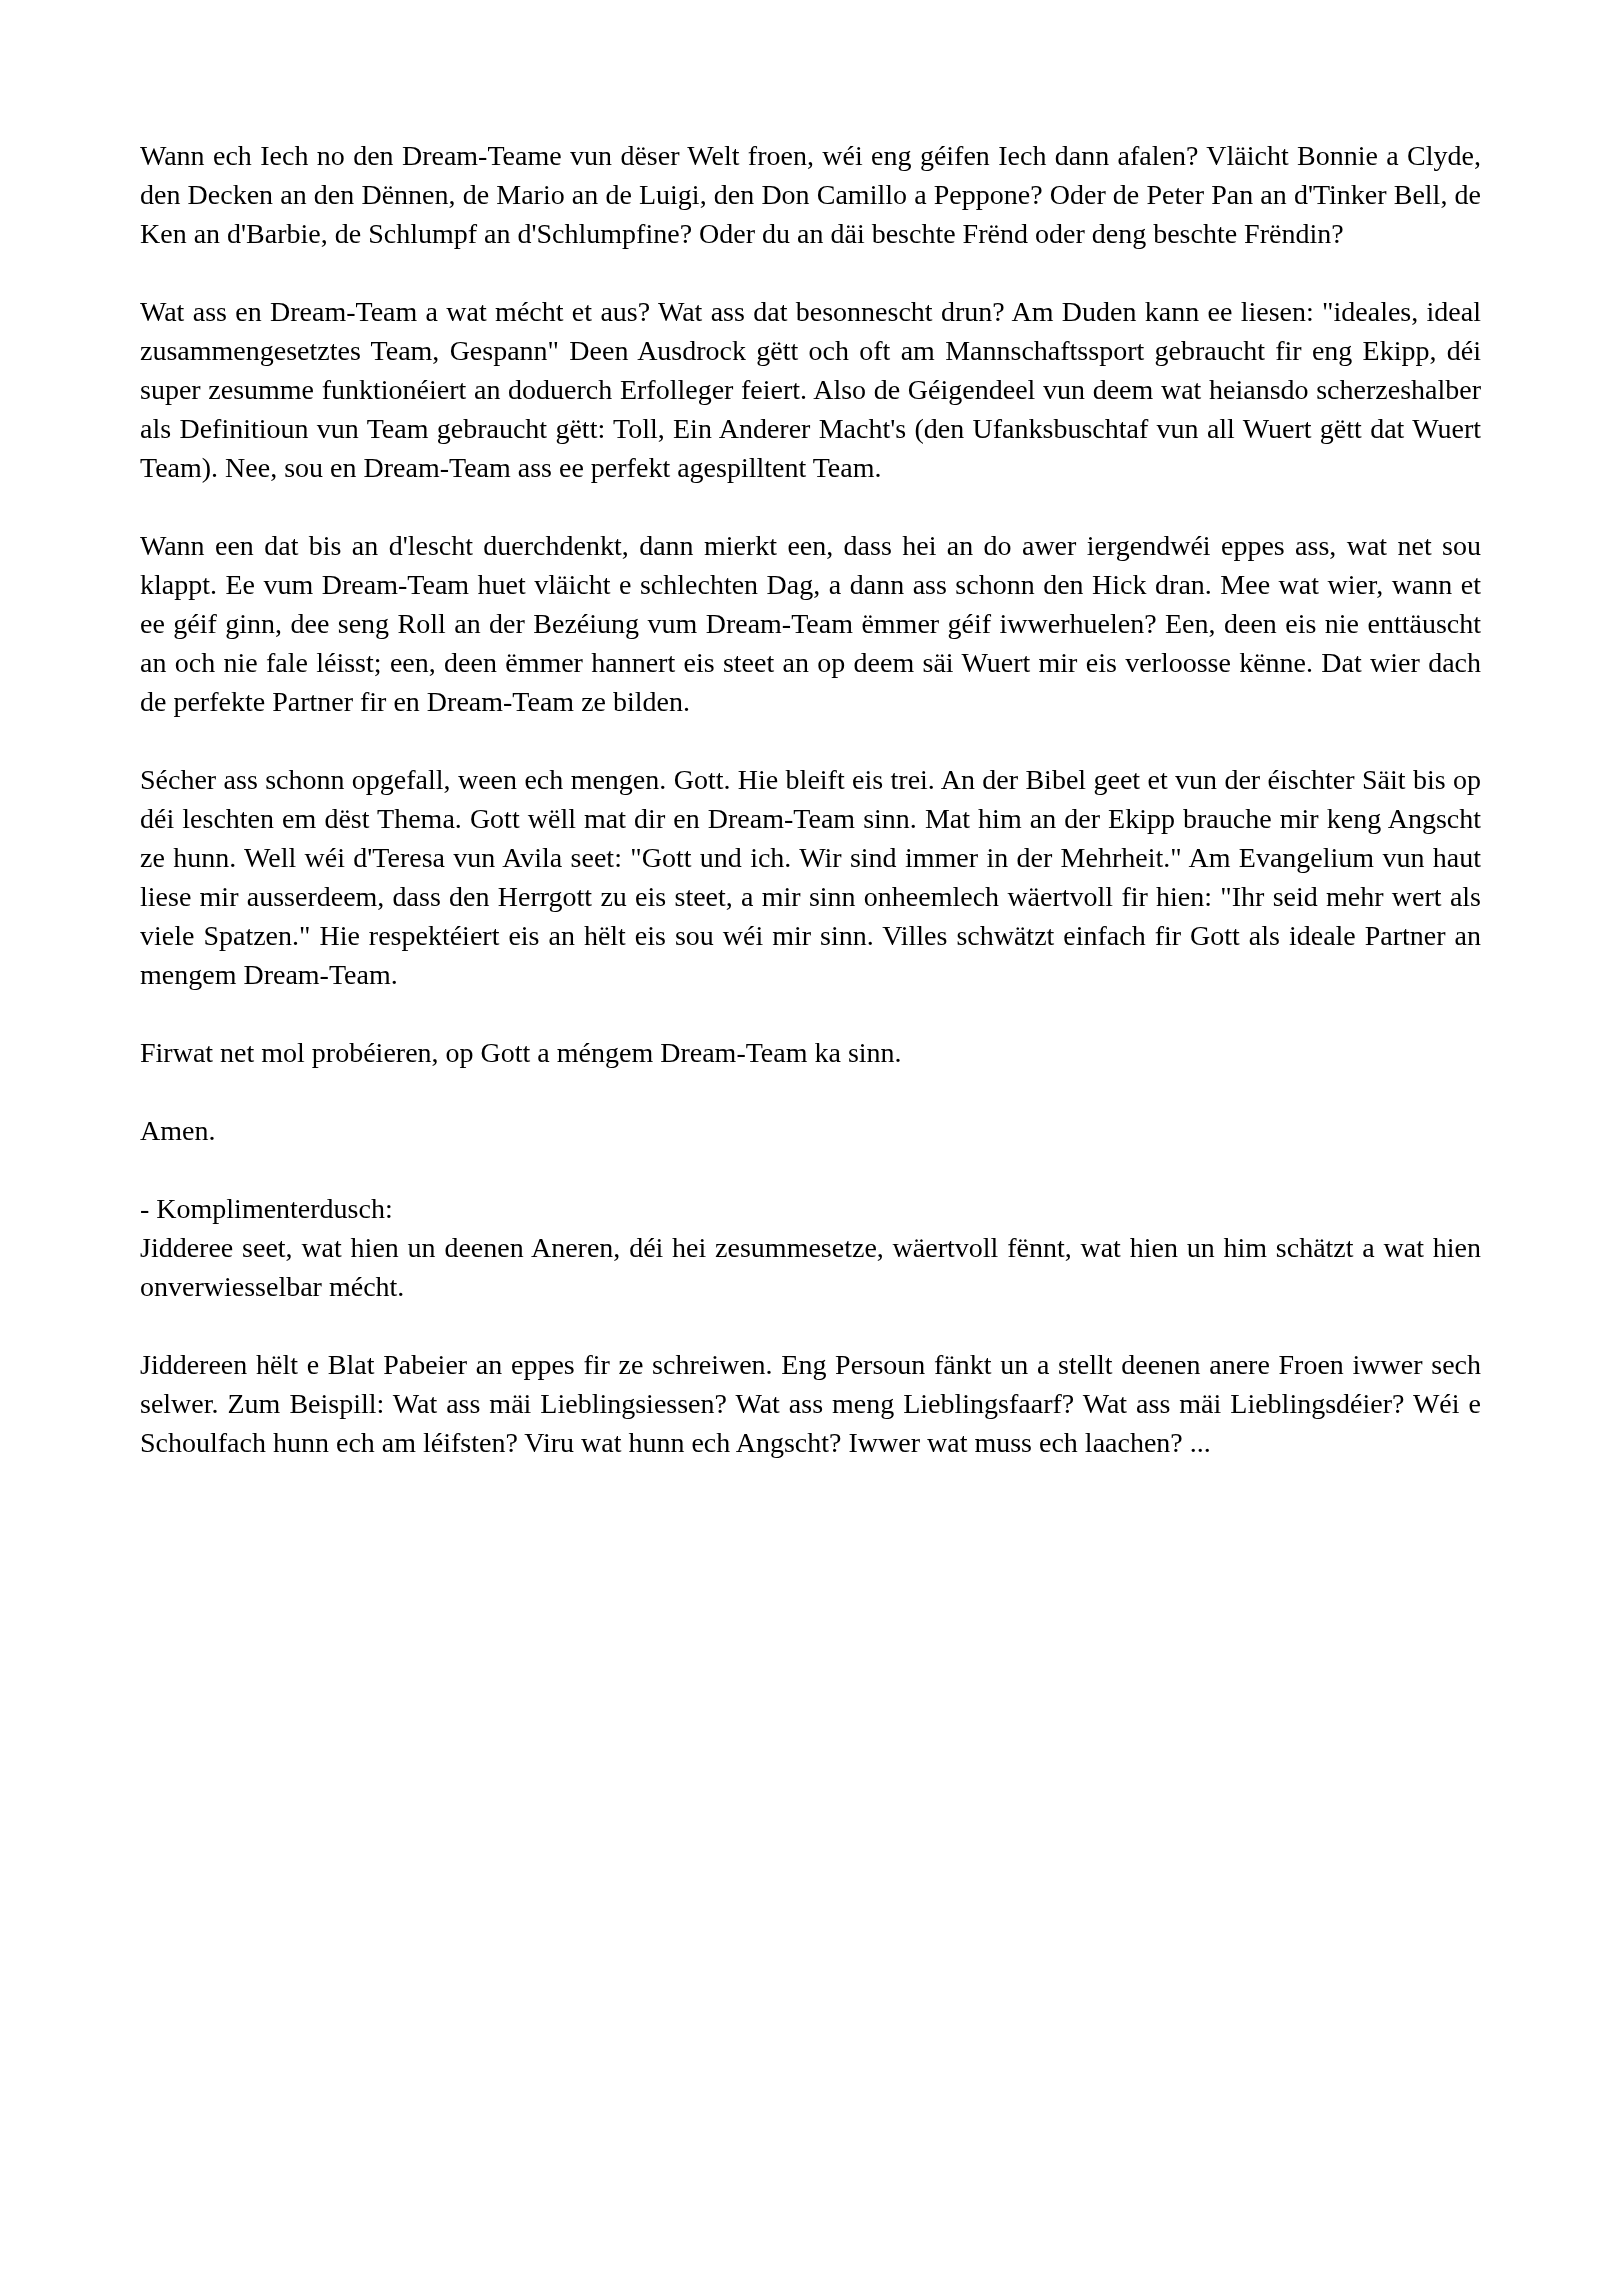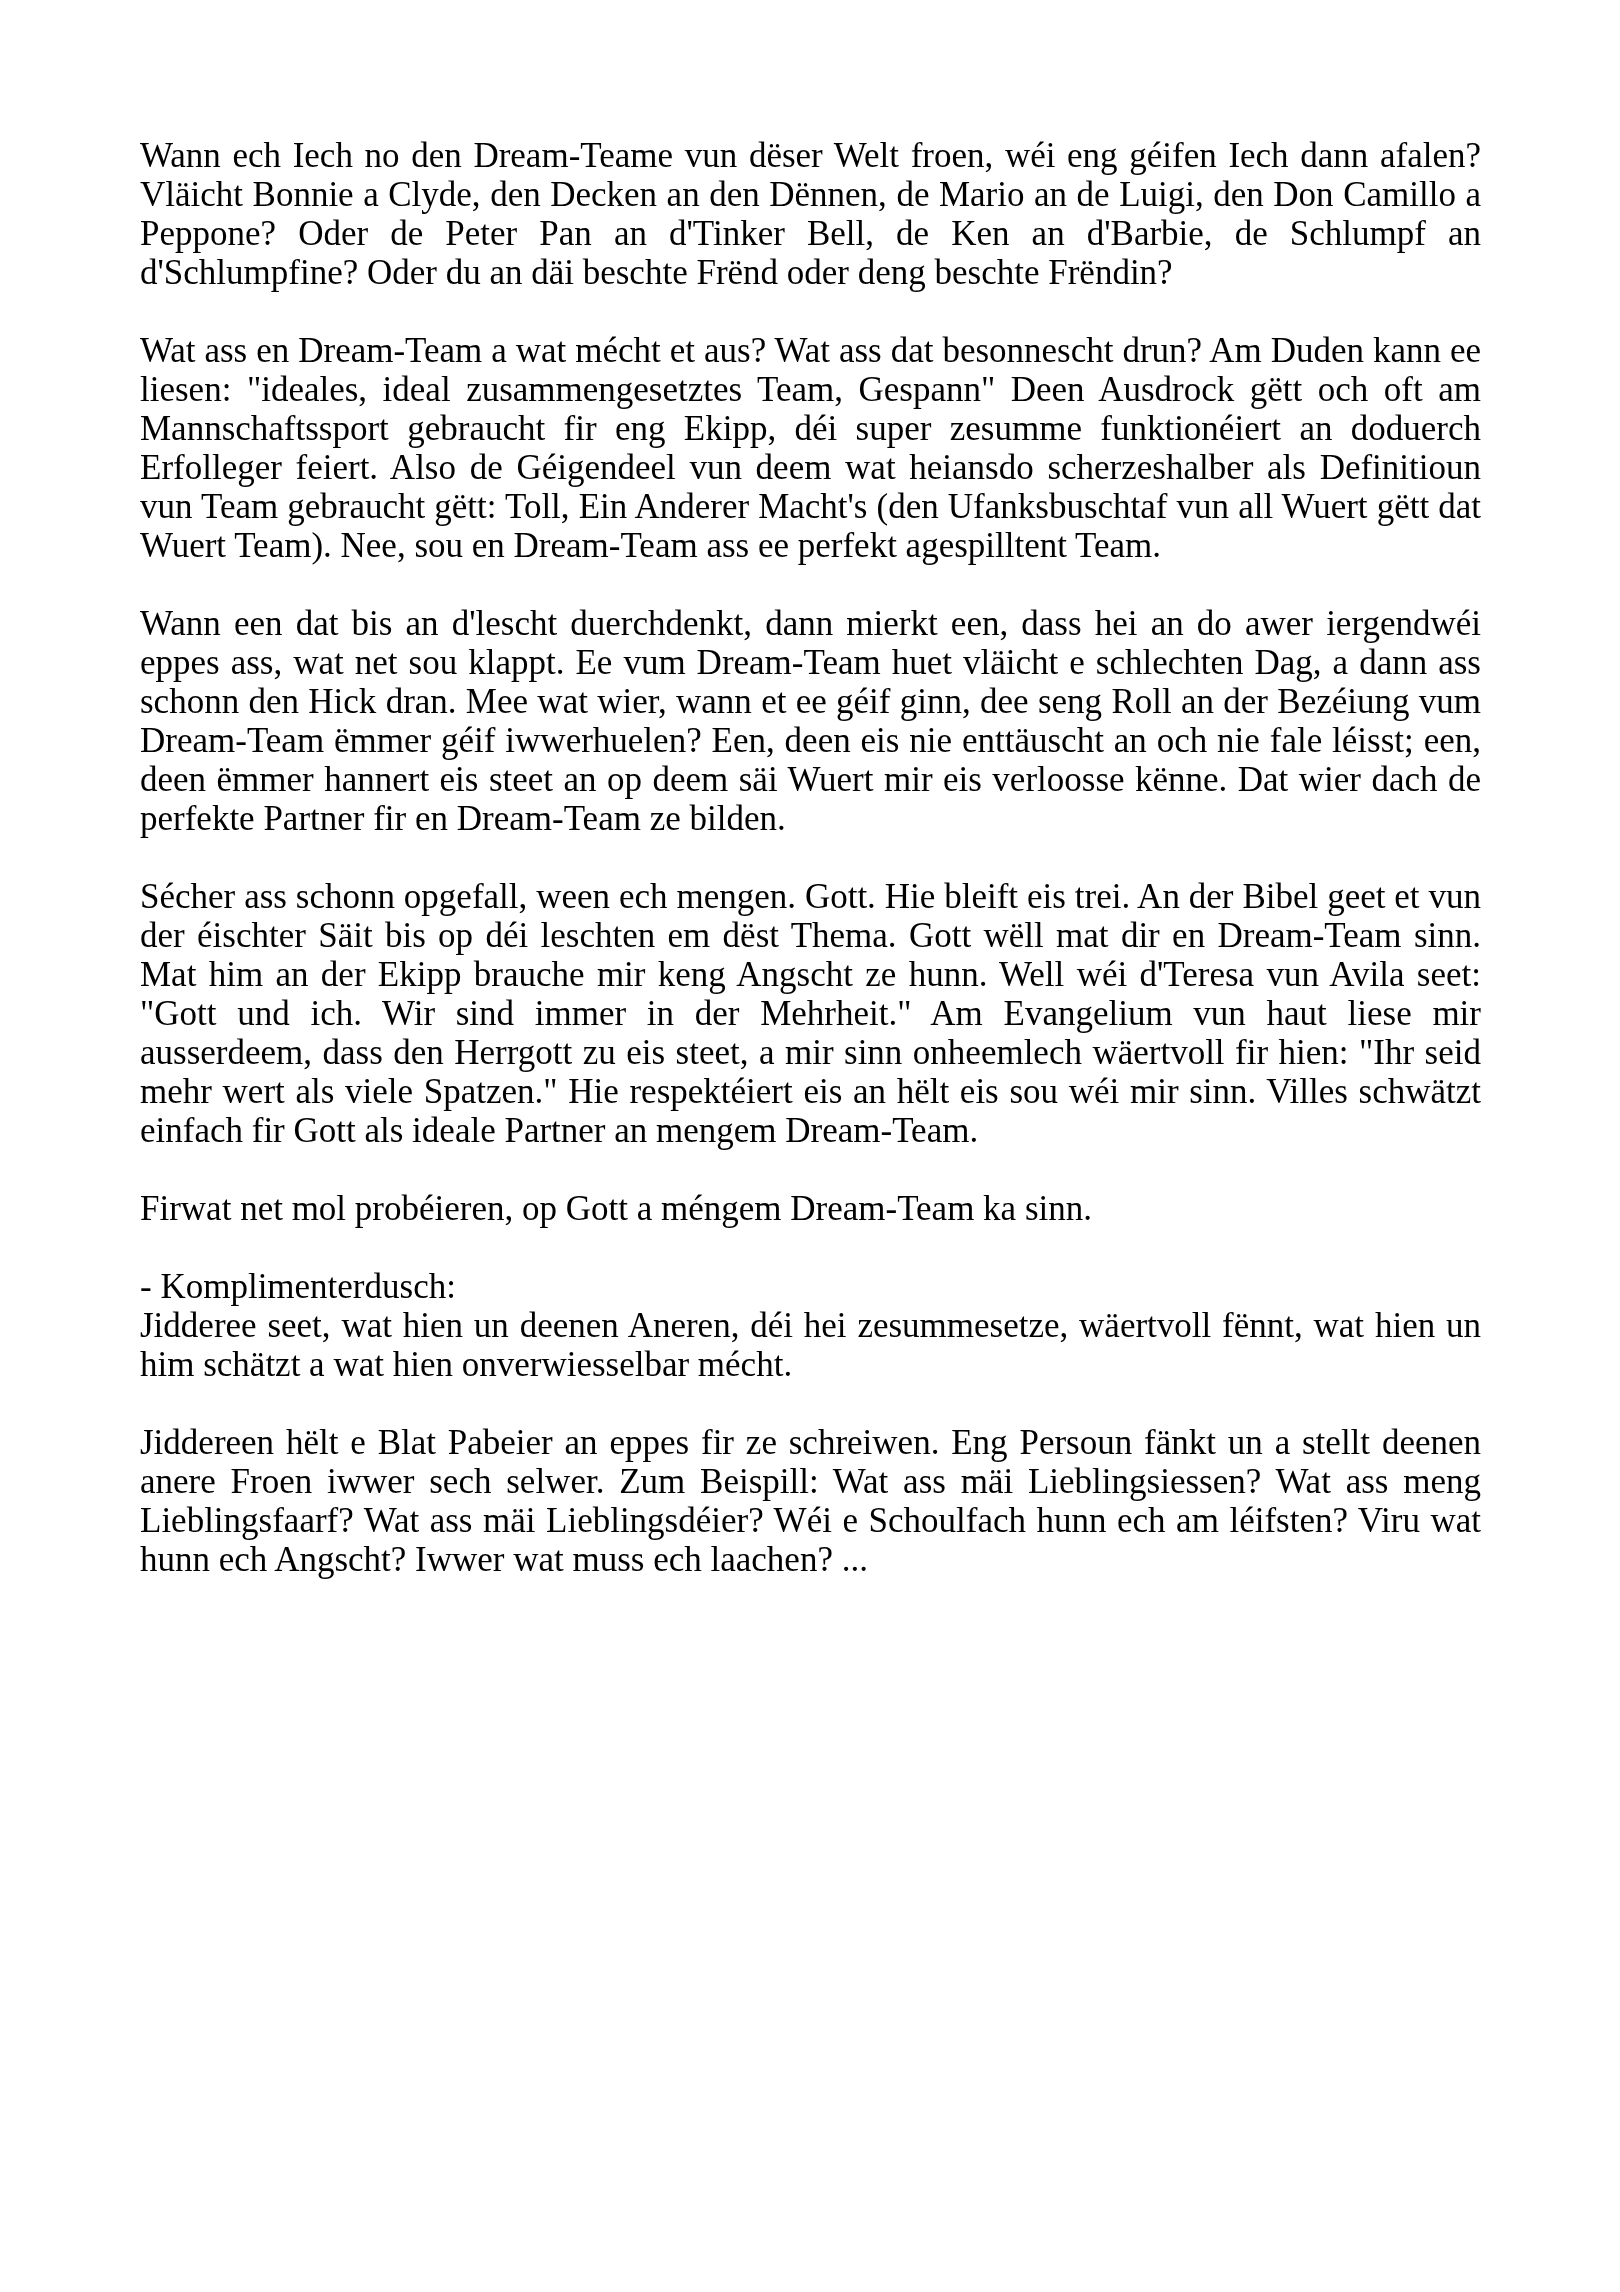--- a/index.html
+++ b/index.html
@@ -12,21 +12,21 @@
       height: 2293px;
       position: relative;
       overflow: hidden;
     }
     .page {
       position: absolute;
       left: 140px;
       top: 136px;
       width: 1341px;
       font-family: "Liberation Serif", "DejaVu Serif", serif;
-      font-size: 35px;
+      font-size: 28px;
       line-height: 39px;
       color: #000000;
     }
     .para {
       margin: 0 0 39px 0;
       text-align: justify;
       text-align-last: left;
     }
     .para.single {
       text-align: right;
@@ -51,20 +51,21 @@
   </style>
 </head>
 <body>
 
 <div class="page">
   <p class="para">Wann ech Iech no den Dream-Teame vun dëser Welt froen, wéi eng géifen Iech dann afalen? Vläicht Bonnie a Clyde, den Decken an den Dënnen, de Mario an de Luigi, den Don Camillo a Peppone? Oder de Peter Pan an d'Tinker Bell, de Ken an d'Barbie, de Schlumpf an d'Schlumpfine? Oder du an däi beschte Frënd oder deng beschte Frëndin?</p>
   <p class="para">Wat ass en Dream-Team a wat mécht et aus? Wat ass dat besonnescht drun? Am Duden kann ee liesen: "ideales, ideal zusammengesetztes Team, Gespann" Deen Ausdrock gëtt och oft am Mannschaftssport gebraucht fir eng Ekipp, déi super zesumme funktionéiert an doduerch Erfolleger feiert. Also de Géigendeel vun deem wat heiansdo scherzeshalber als Definitioun vun Team gebraucht gëtt: Toll, Ein Anderer Macht's (den Ufanksbuschtaf vun all Wuert gëtt dat Wuert Team). Nee, sou en Dream-Team ass ee perfekt agespilltent Team.</p>
   <p class="para">Wann een dat bis an d'lescht duerchdenkt, dann mierkt een, dass hei an do awer iergendwéi eppes ass, wat net sou klappt. Ee vum Dream-Team huet vläicht e schlechten Dag, a dann ass schonn den Hick dran. Mee wat wier, wann et ee géif ginn, dee seng Roll an der Bezéiung vum Dream-Team ëmmer géif iwwerhuelen? Een, deen eis nie enttäuscht an och nie fale léisst; een, deen ëmmer hannert eis steet an op deem säi Wuert mir eis verloosse kënne. Dat wier dach de perfekte Partner fir en Dream-Team ze bilden.</p>
   <p class="para">Sécher ass schonn opgefall, ween ech mengen. Gott. Hie bleift eis trei. An der Bibel geet et vun der éischter Säit bis op déi leschten em dëst Thema. Gott wëll mat dir en Dream-Team sinn. Mat him an der Ekipp brauche mir keng Angscht ze hunn. Well wéi d'Teresa vun Avila seet: "Gott und ich. Wir sind immer in der Mehrheit." Am Evangelium vun haut liese mir ausserdeem, dass den Herrgott zu eis steet, a mir sinn onheemlech wäertvoll fir hien: "Ihr seid mehr wert als viele Spatzen." Hie respektéiert eis an hëlt eis sou wéi mir sinn. Villes schwätzt einfach fir Gott als ideale Partner an mengem Dream-Team.</p>
   <p class="para single">Firwat net mol probéieren, op Gott a méngem Dream-Team ka sinn.</p>
+  <p class="para single">Amen.</p>
 
 
   <div class="activity">
     <span class="activity-title">- Komplimenterdusch:</span>
     <span class="activity-body">Jidderee seet, wat hien un deenen Aneren, déi hei zesummesetze, wäertvoll fënnt, wat hien un him schätzt a wat hien onverwiesselbar mécht.</span>
   </div>
 
   <div class="activity">
     <span class="activity-body">Jiddereen hëlt e Blat Pabeier an eppes fir ze schreiwen. Eng Persoun fänkt un a stellt deenen anere Froen iwwer sech selwer. Zum Beispill: Wat ass mäi Lieblingsiessen? Wat ass meng Lieblingsfaarf? Wat ass mäi Lieblingsdéier? Wéi e Schoulfach hunn ech am léifsten? Viru wat hunn ech Angscht? Iwwer wat muss ech laachen? ...</span>
   </div>

